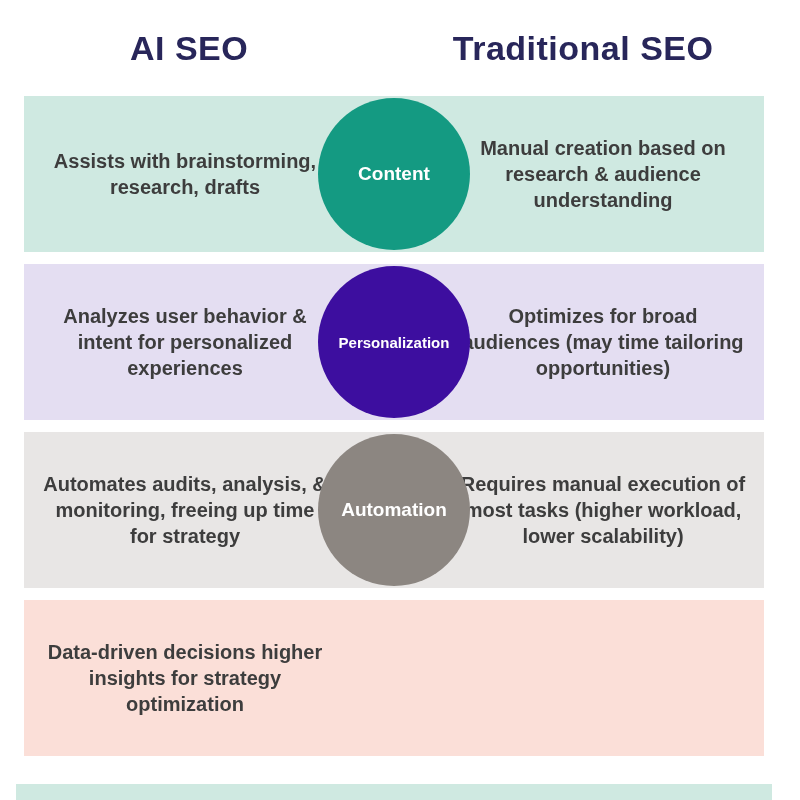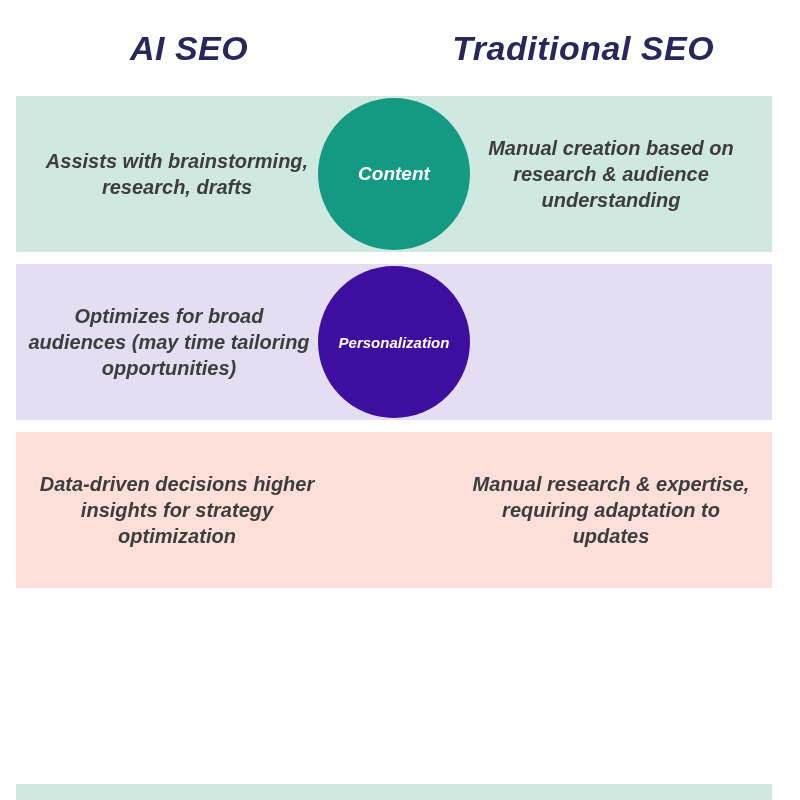--- a/index.html
+++ b/index.html
@@ -2,42 +2,42 @@
 <html style="--header-text: #28265a; --body-text: #3d3d3d; --circle-label: #ffffff;"><head>
 <meta charset="utf-8">
 <style>
   * { margin: 0; padding: 0; box-sizing: border-box; }
   html, body {
     width: 800px; height: 800px;
     background: #ffffff;
     font-family: "Liberation Sans", sans-serif;
     overflow: hidden;
   }
-  .page { position: relative; width: 788px; height: 800px; font-style: italic; }
+  .page { position: relative; width: 788px; height: 800px; }
 
   .header {
     display: flex;
     height: 96px;
     align-items: center;
   }
   .header-col {
     font-size: 34px;
     font-weight: bold;
     color: var(--header-text, #28265a);
     text-align: center;
     letter-spacing: 0.5px;
   }
   .header-col.left { width: 384px; }
   .header-col.right { width: 416px; text-align: center; }
 
   .rows {
     display: flex;
     flex-direction: column;
     gap: 12px;
-    padding: 0 16px;
+    padding: 0 24px;
   }
   .row {
     position: relative;
     height: 156px;
     background: var(--band, #eee);
     display: flex;
     align-items: center;
     justify-content: space-between;
   }
   .cell {
@@ -89,27 +89,32 @@
 
   <div class="rows">
 
     <div class="row" data-row="0" style="--band: #cfe9e1; --circle: #149a82;">
       <div class="cell left">Assists with brainstorming, research, drafts</div>
       <div class="circle">Content</div>
       <div class="cell right">Manual creation based on research &amp; audience understanding</div>
     </div>
 
     <div class="row" data-row="1" style="--band: #e4def2; --circle: #3d0e9f;">
+      <div class="cell left">Analyzes user behavior &amp; intent for personalized experiences</div>
       <div class="circle">Personalization</div>
       <div class="cell right">Optimizes for broad audiences (may time tailoring opportunities)</div>
     </div>
 
+    <div class="row" data-row="2" style="--band: #e8e6e5; --circle: #8c8681;">
+      <div class="cell left">Automates audits, analysis, &amp; monitoring, freeing up time for strategy</div>
+      <div class="circle">Automation</div>
+      <div class="cell right">Requires manual execution of most tasks (higher workload, lower scalability)</div>
+    </div>
 
     <div class="row" data-row="3" style="--band: #fbdfd8; --circle: #d2451d;">
       <div class="cell left">Data-driven decisions higher insights for strategy optimization</div>
-      <div class="cell right">Manual research &amp; expertise, requiring adaptation to updates</div>
     </div>
 
   </div>
 
   <div class="partial-band" style="background: rgb(207, 233, 225);"></div>
 
 </div>
 
 </body></html>

